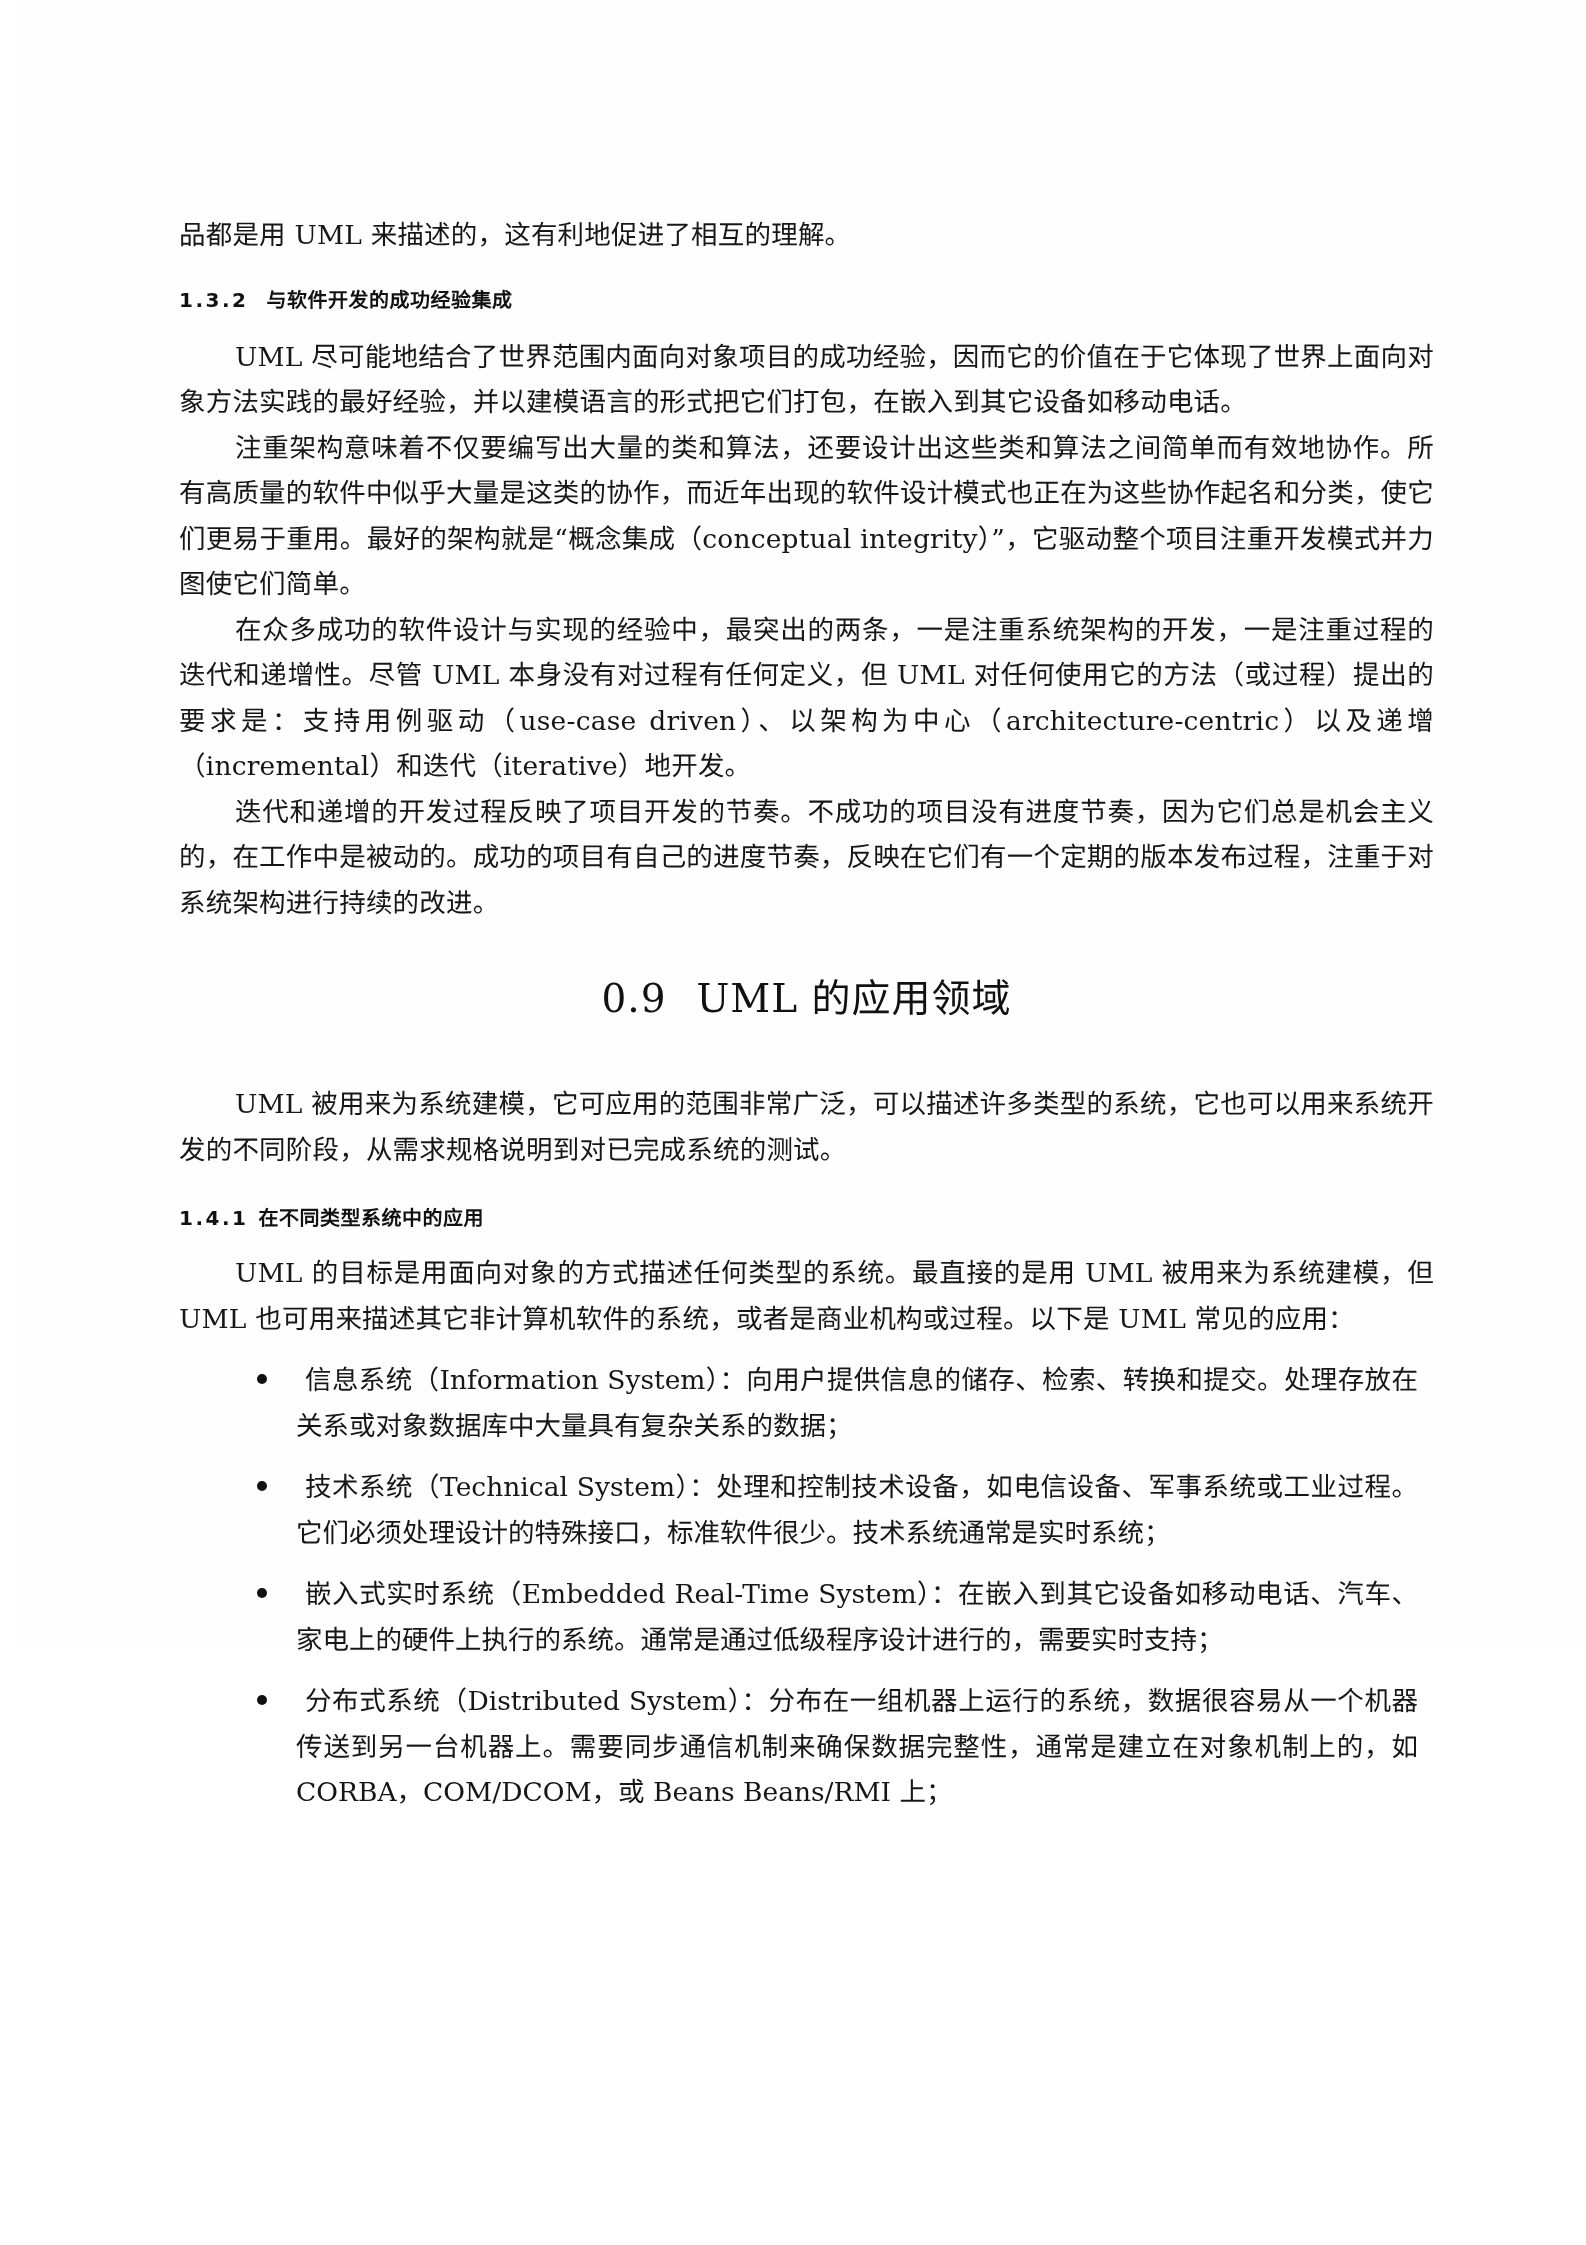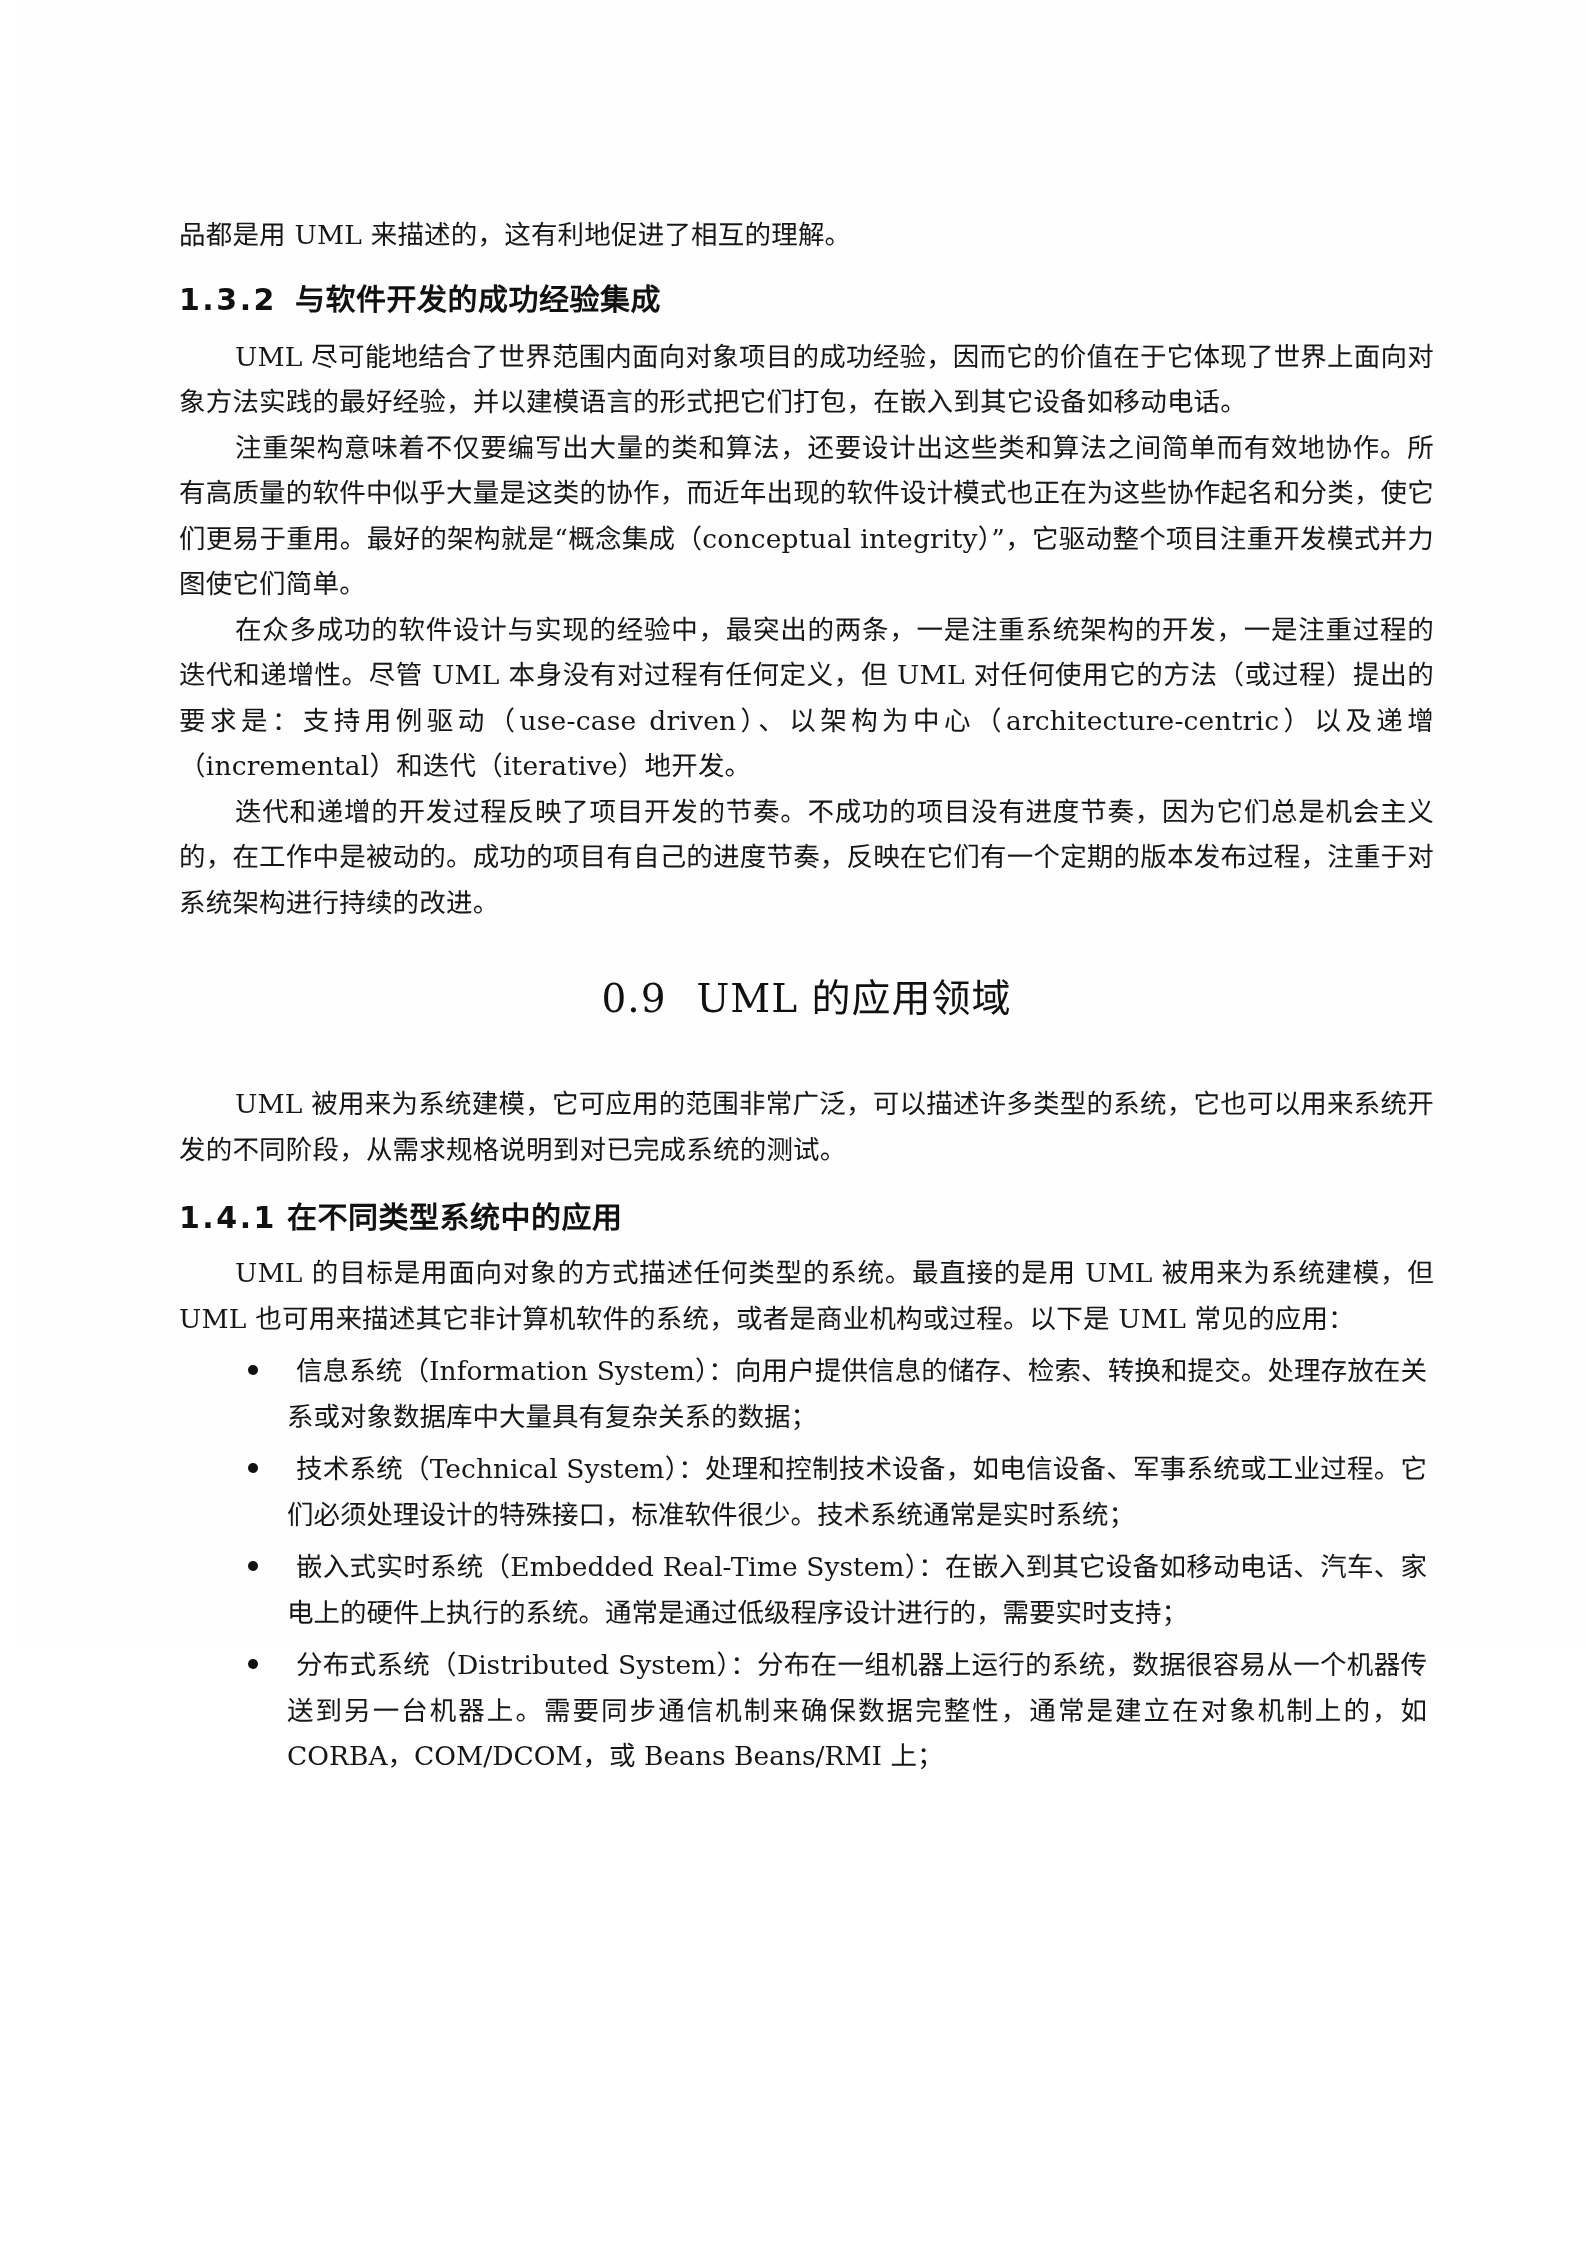--- a/index.html
+++ b/index.html
@@ -45,21 +45,21 @@
   .para.indent {
     text-indent: 56px;
   }
   .para.cont {
     text-indent: 0;
   }
 
   
   .subhead {
     font-family: "DejaVu Sans", "Liberation Sans", sans-serif;
-    font-size: 30px;
+    font-size: 20px;
     font-weight: 700;
     line-height: 40px;
     color: #111111;
     margin: 0;
     letter-spacing: 0.5px;
   }
   .subhead .num {
     letter-spacing: 2.5px;
     font-weight: 700;
   }
@@ -100,21 +100,21 @@
   }
   ul.bullets > li {
     position: relative;
     padding-left: 101px;
     font-family: "DejaVu Serif", "Liberation Serif", serif;
     font-size: 26.5px;
     line-height: 45.5px;
     text-align: justify;
     text-justify: inter-character;
     color: #161616;
-    margin: 7px;
+    margin: 16px;
   }
   ul.bullets > li .bullet-dot {
     position: absolute;
     left: 62px;
     top: 17px;
     width: 10px;
     height: 10px;
     background: #111111;
     border-radius: 50%;
     display: block;

